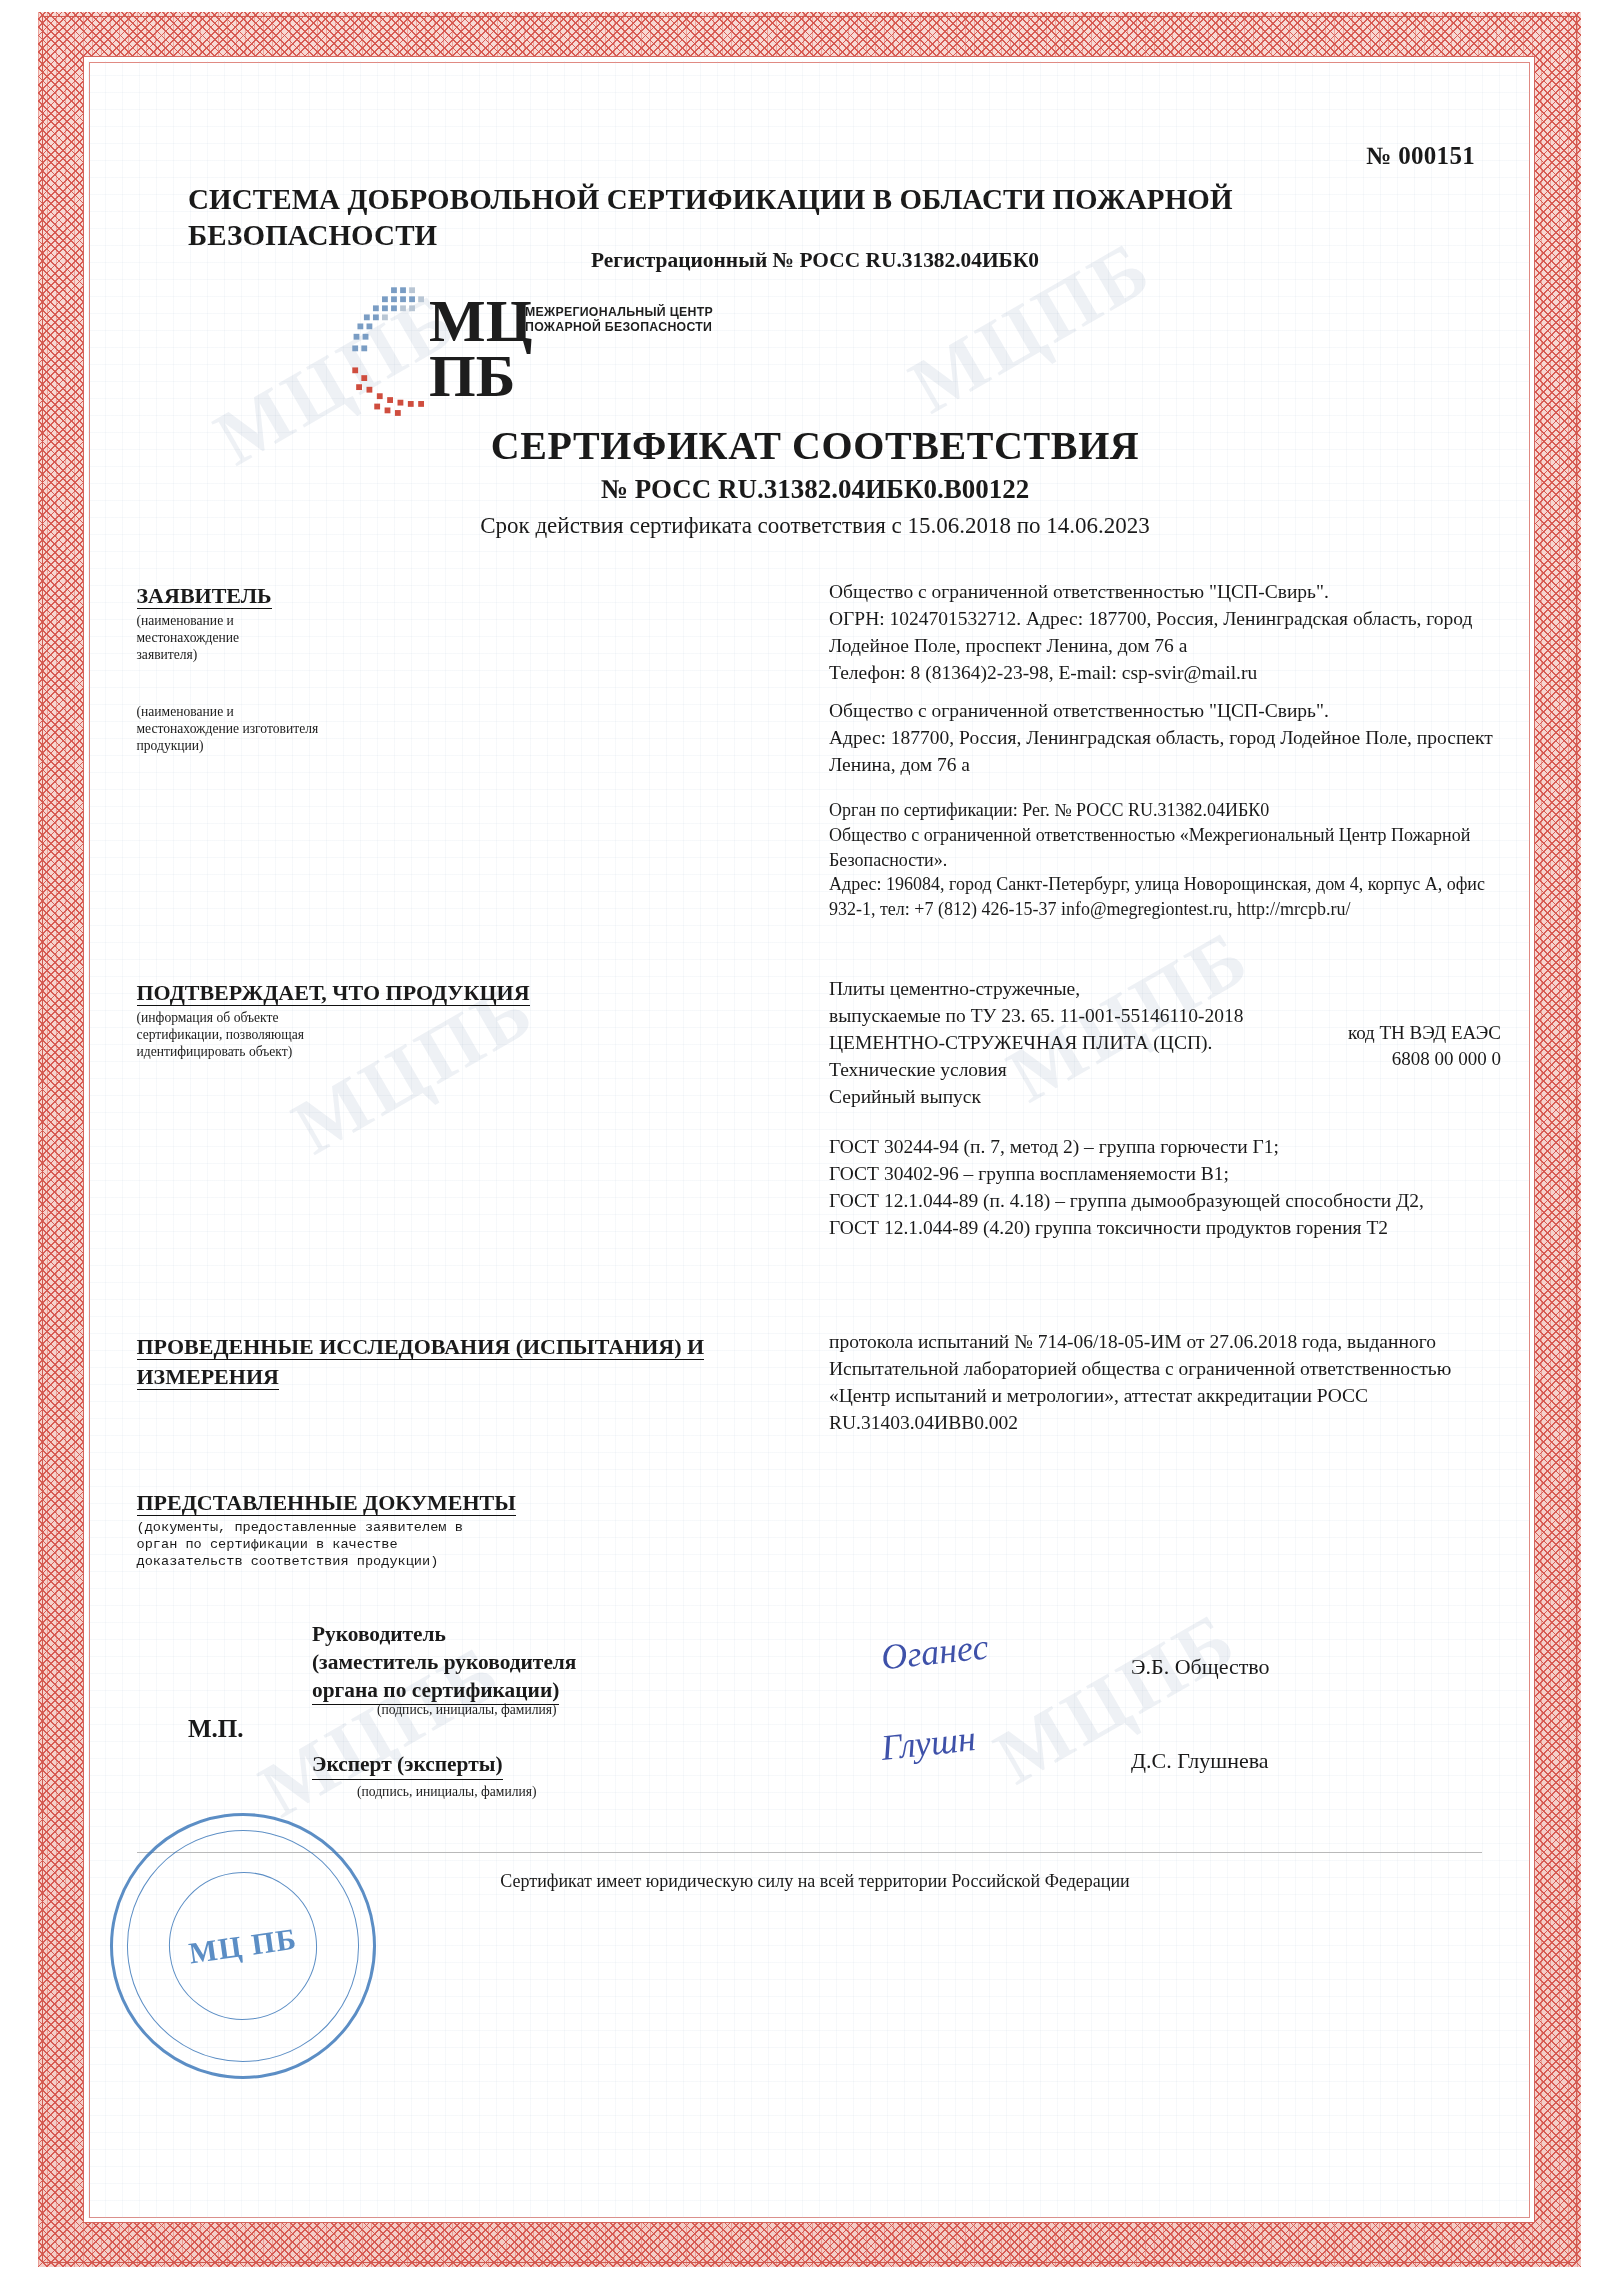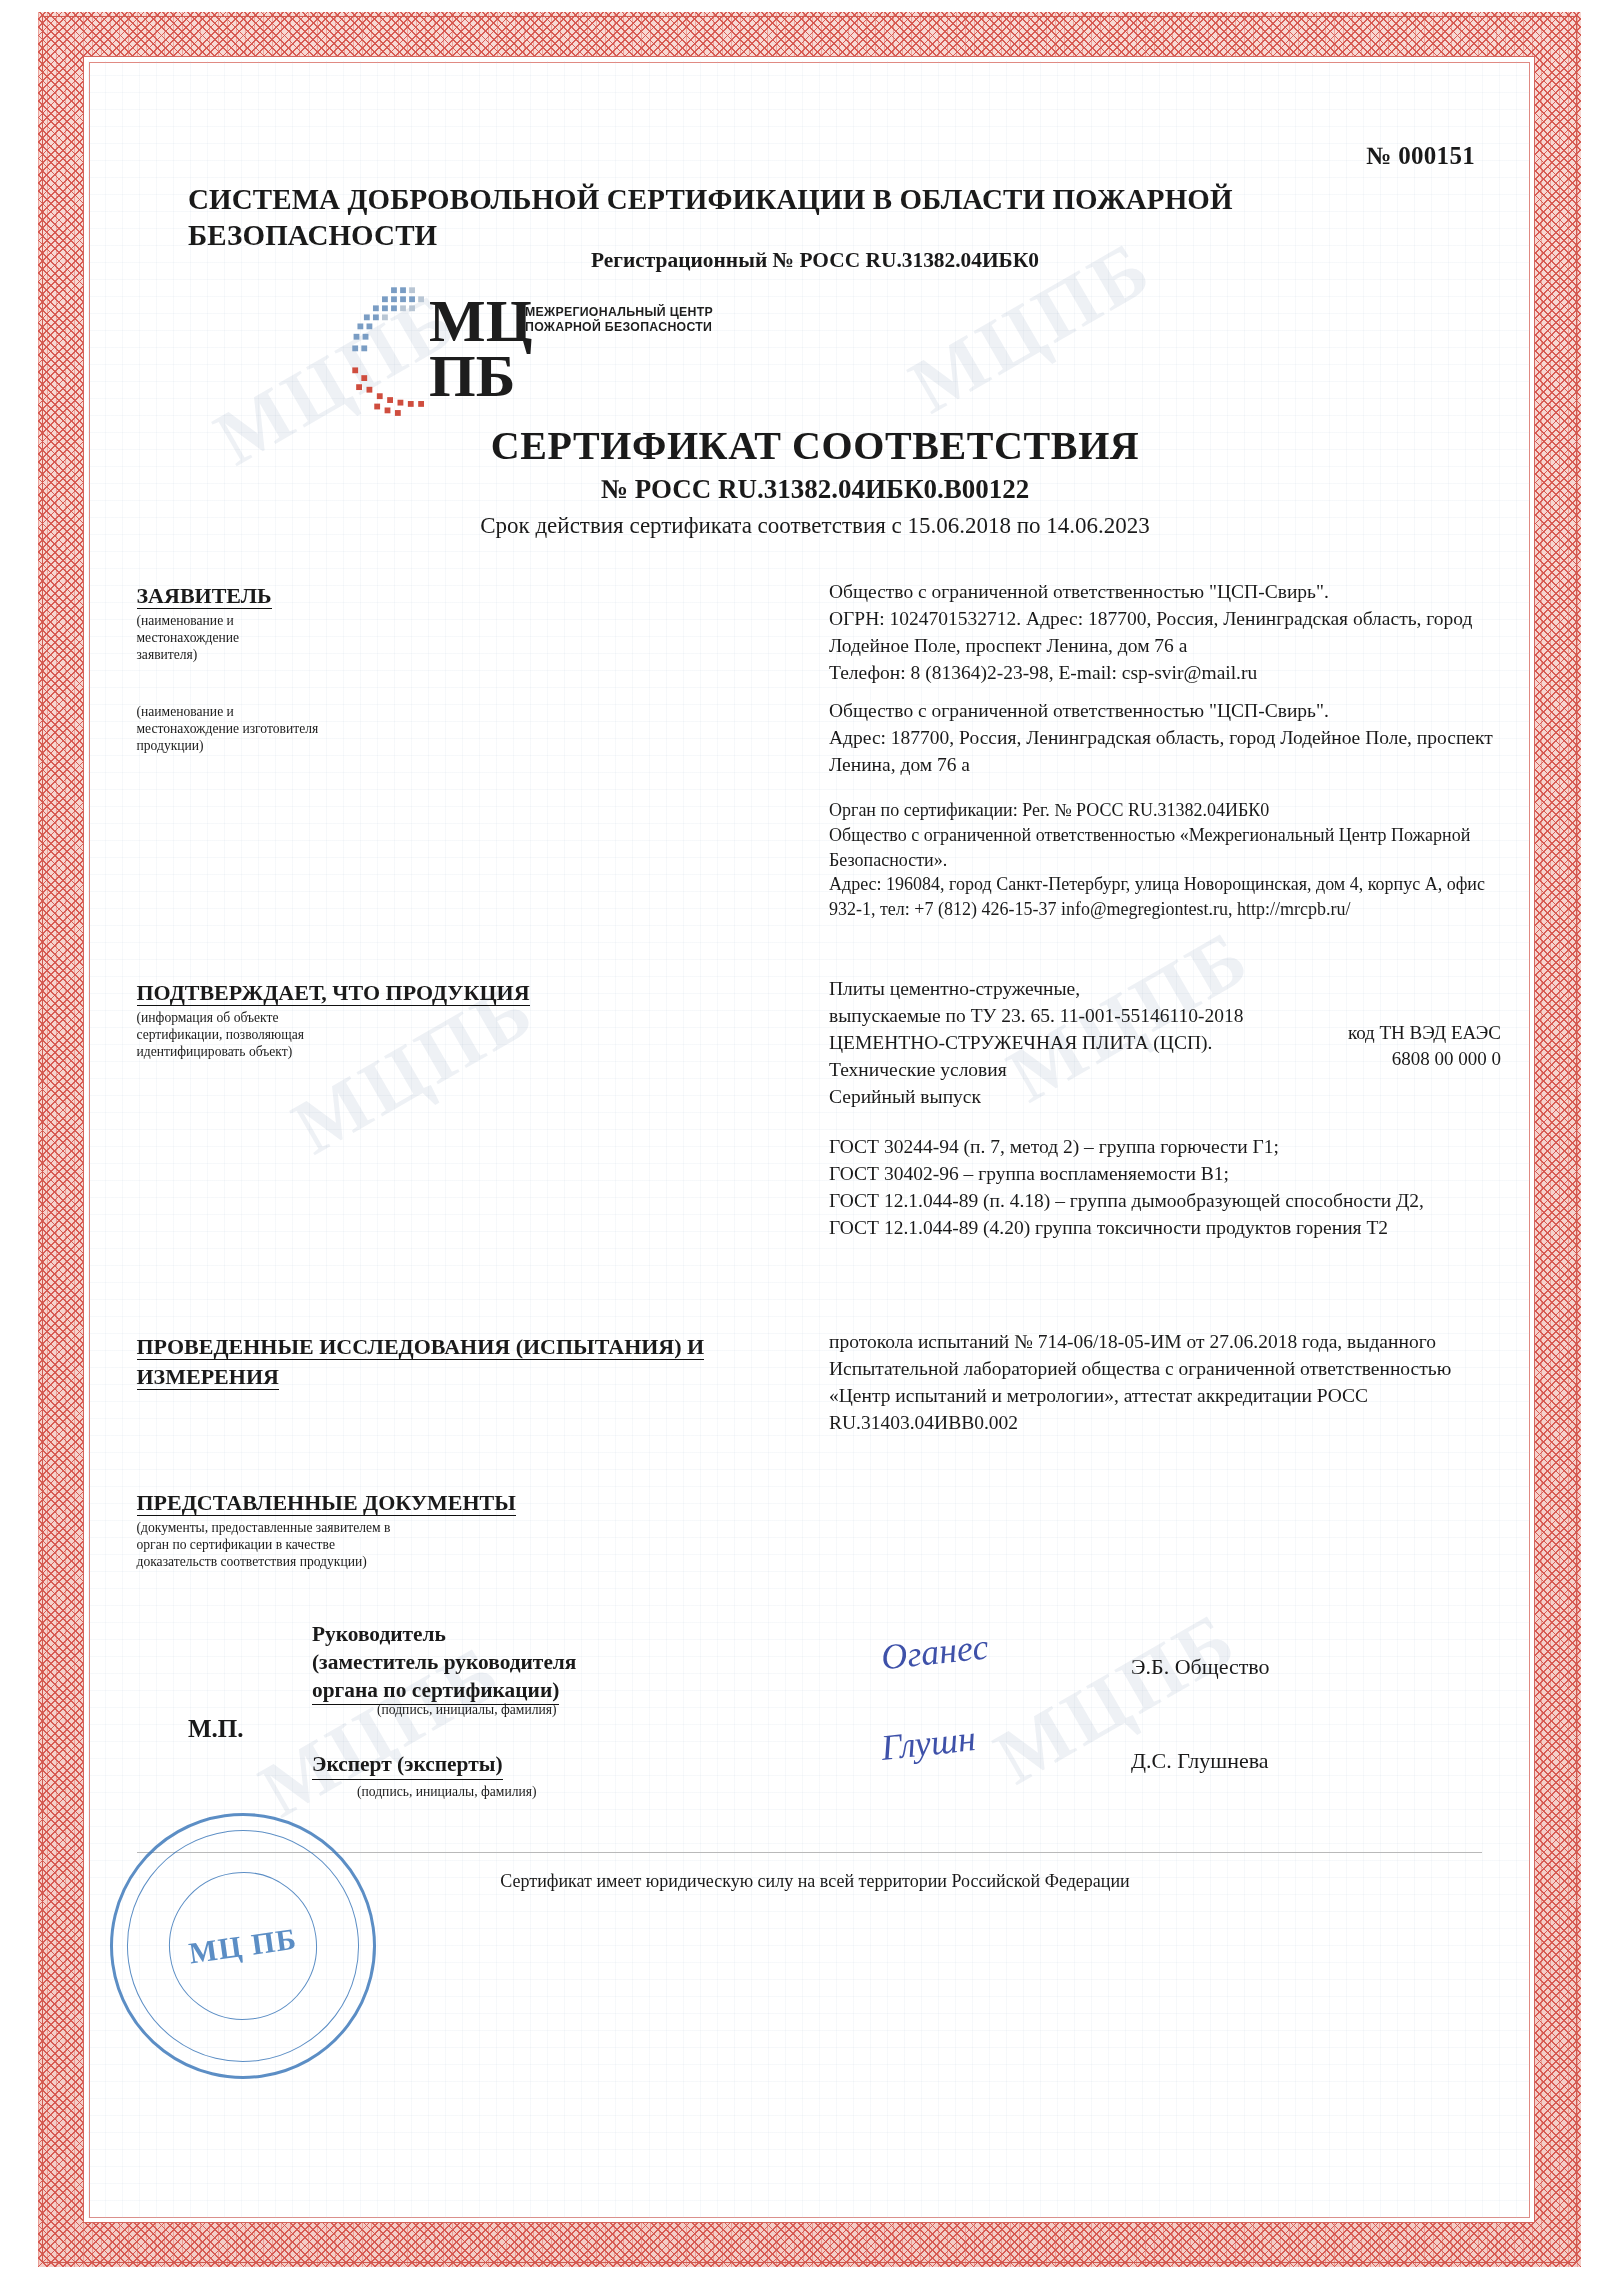--- a/index.html
+++ b/index.html
@@ -429,21 +429,21 @@
 ГОСТ 12.1.044-89 (п. 4.18) – группа дымообразующей способности Д2,
 ГОСТ 12.1.044-89 (4.20) группа токсичности продуктов горения Т2</div>
 
     <div class="sec-label" style="top:1235px; left:19.5px; width:585px;">
       <div><span class="head">ПРОВЕДЕННЫЕ ИССЛЕДОВАНИЯ (ИСПЫТАНИЯ) И ИЗМЕРЕНИЯ</span></div>
     </div>
     <div class="sec-body" style="top:1232px; white-space:pre-line;">протокола испытаний № 714-06/18-05-ИМ от 27.06.2018 года, выданного Испытательной лабораторией общества с ограниченной ответственностью «Центр испытаний и метрологии», аттестат аккредитации РОСС RU.31403.04ИВВ0.002</div>
 
     <div class="sec-label" style="top:1391px; left:19.5px; width:585px;">
       <div><span class="head">ПРЕДСТАВЛЕННЫЕ ДОКУМЕНТЫ</span></div>
-      <div class="sub" style="white-space:pre-line;">(документы, предоставленные заявителем в
+      <div class="sub" style="white-space:pre-line;font-family:Liberation Mono, monospace;">(документы, предоставленные заявителем в
 орган по сертификации в качестве
 доказательств соответствия продукции)</div>
     </div>
 
     <div class="sig-label" style="left:195px; top:1524px;">
       <div>Руководитель</div>
       <div>(заместитель руководителя</div>
       <div style="border-bottom:1.3px solid #111; display:inline-block;">органа по сертификации)</div>
     </div>
     <div class="sig-sub" style="left:260px; top:1605px;">(подпись, инициалы, фамилия)</div>

